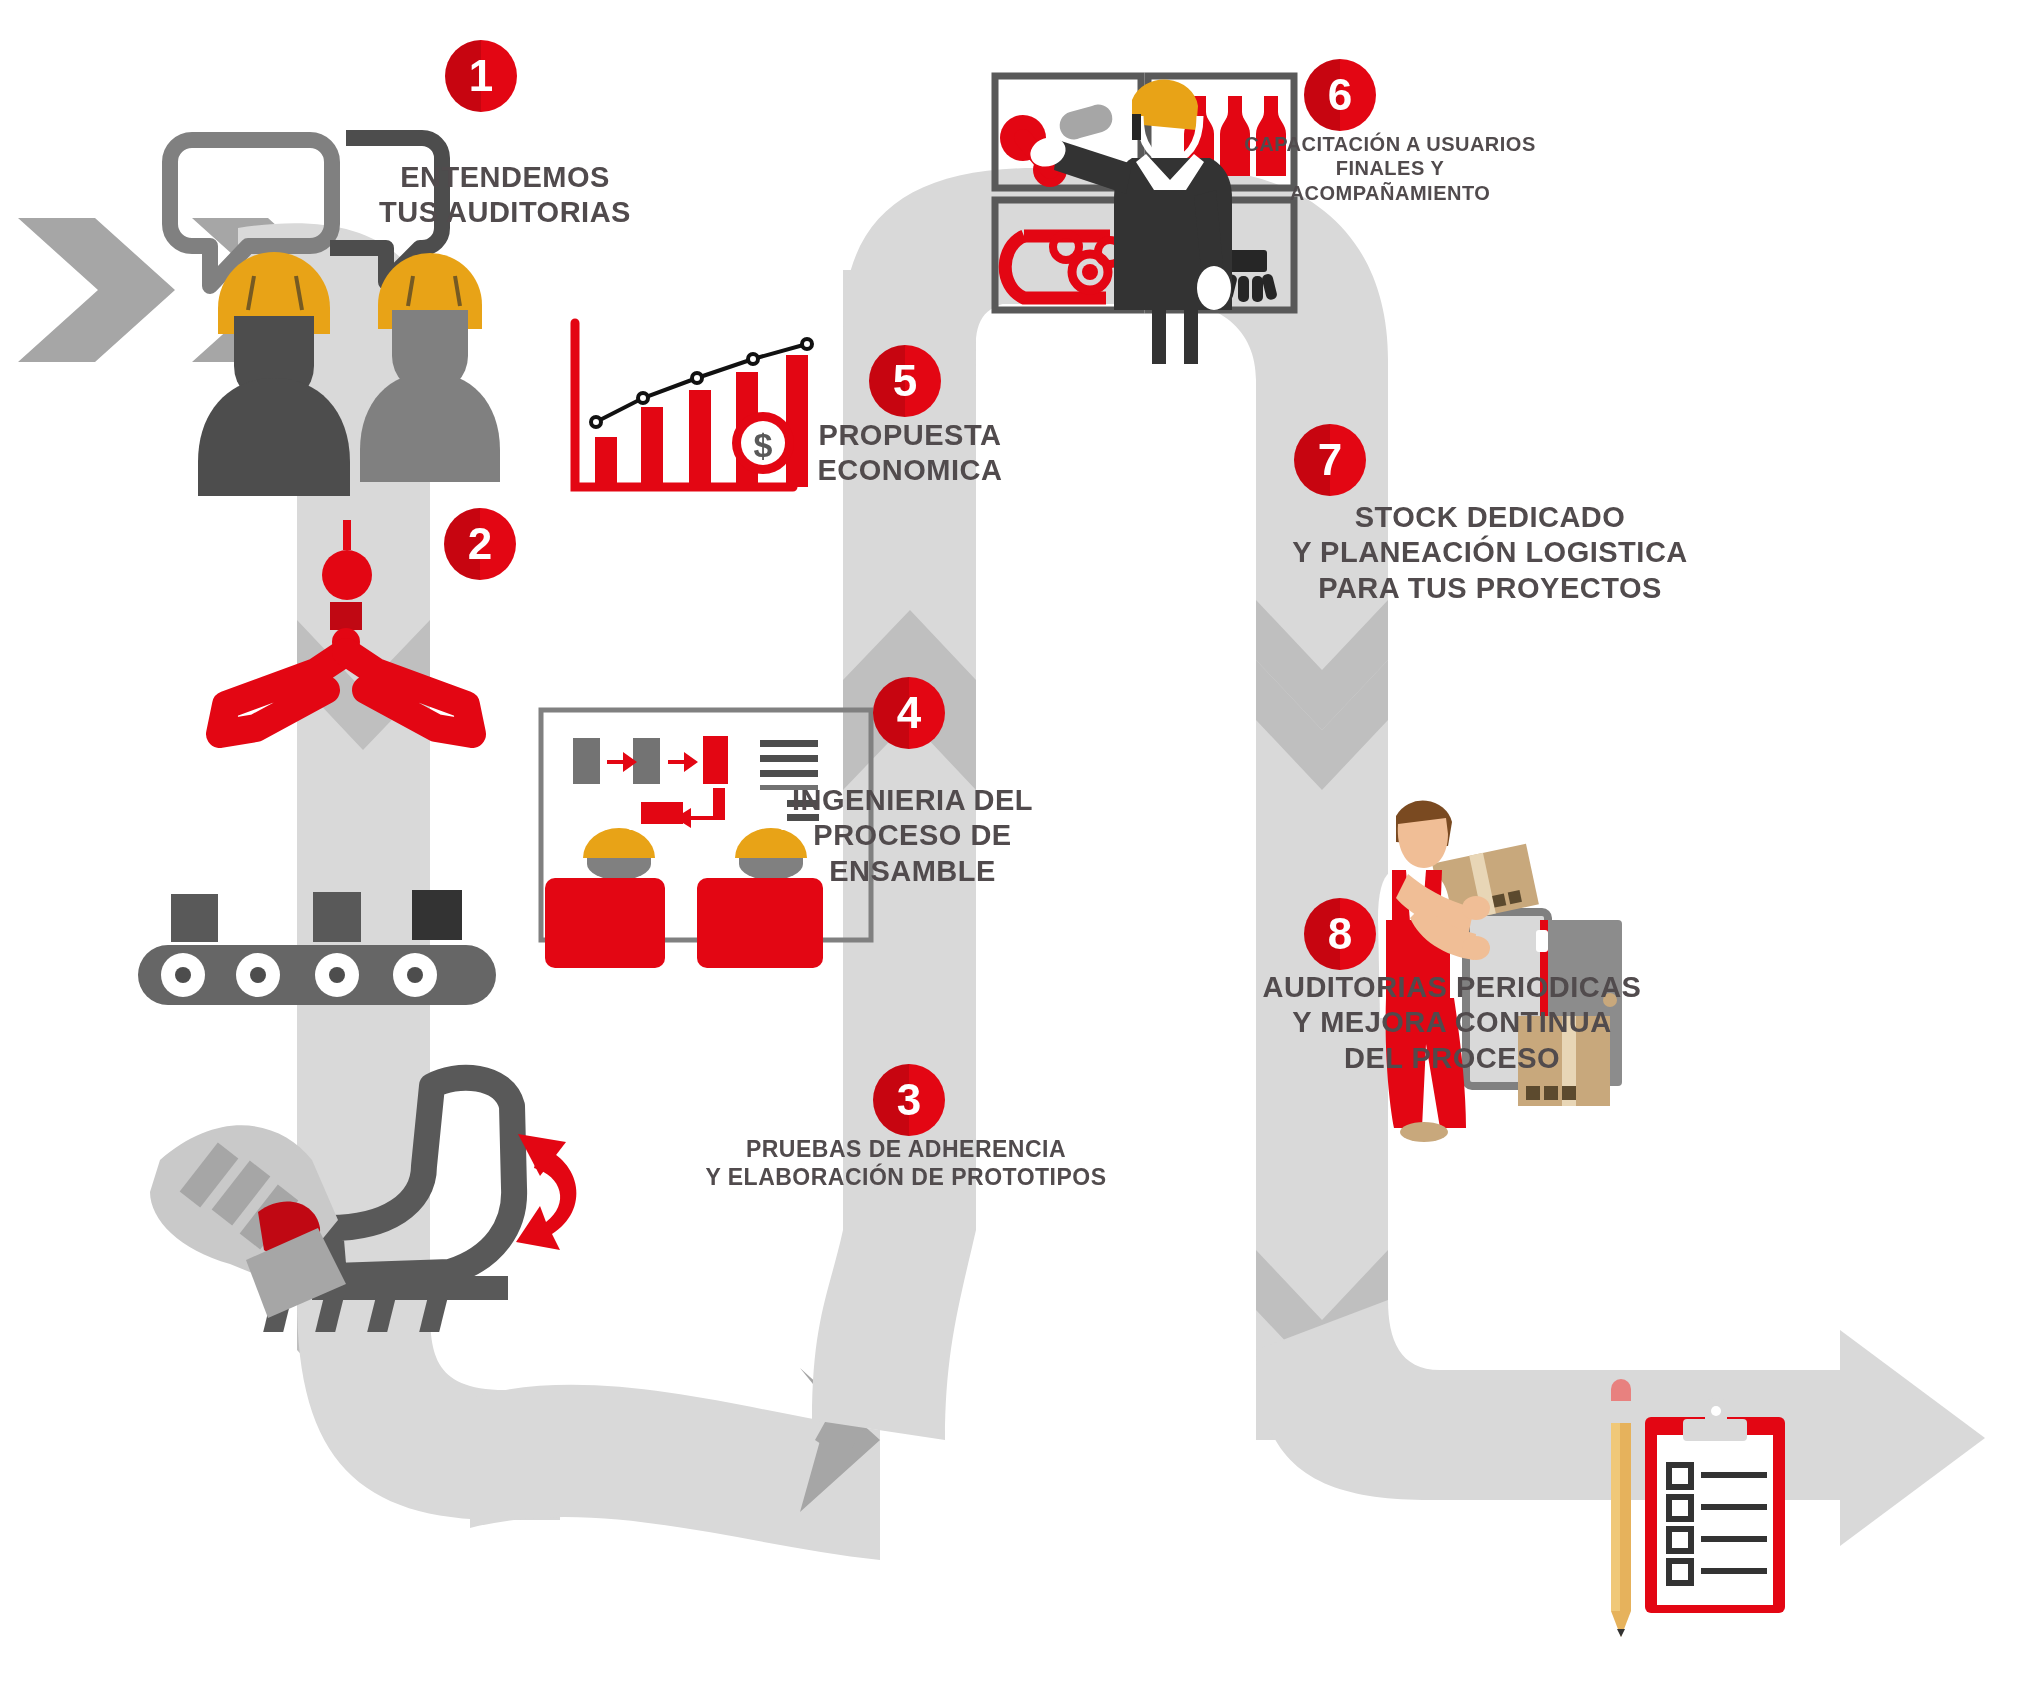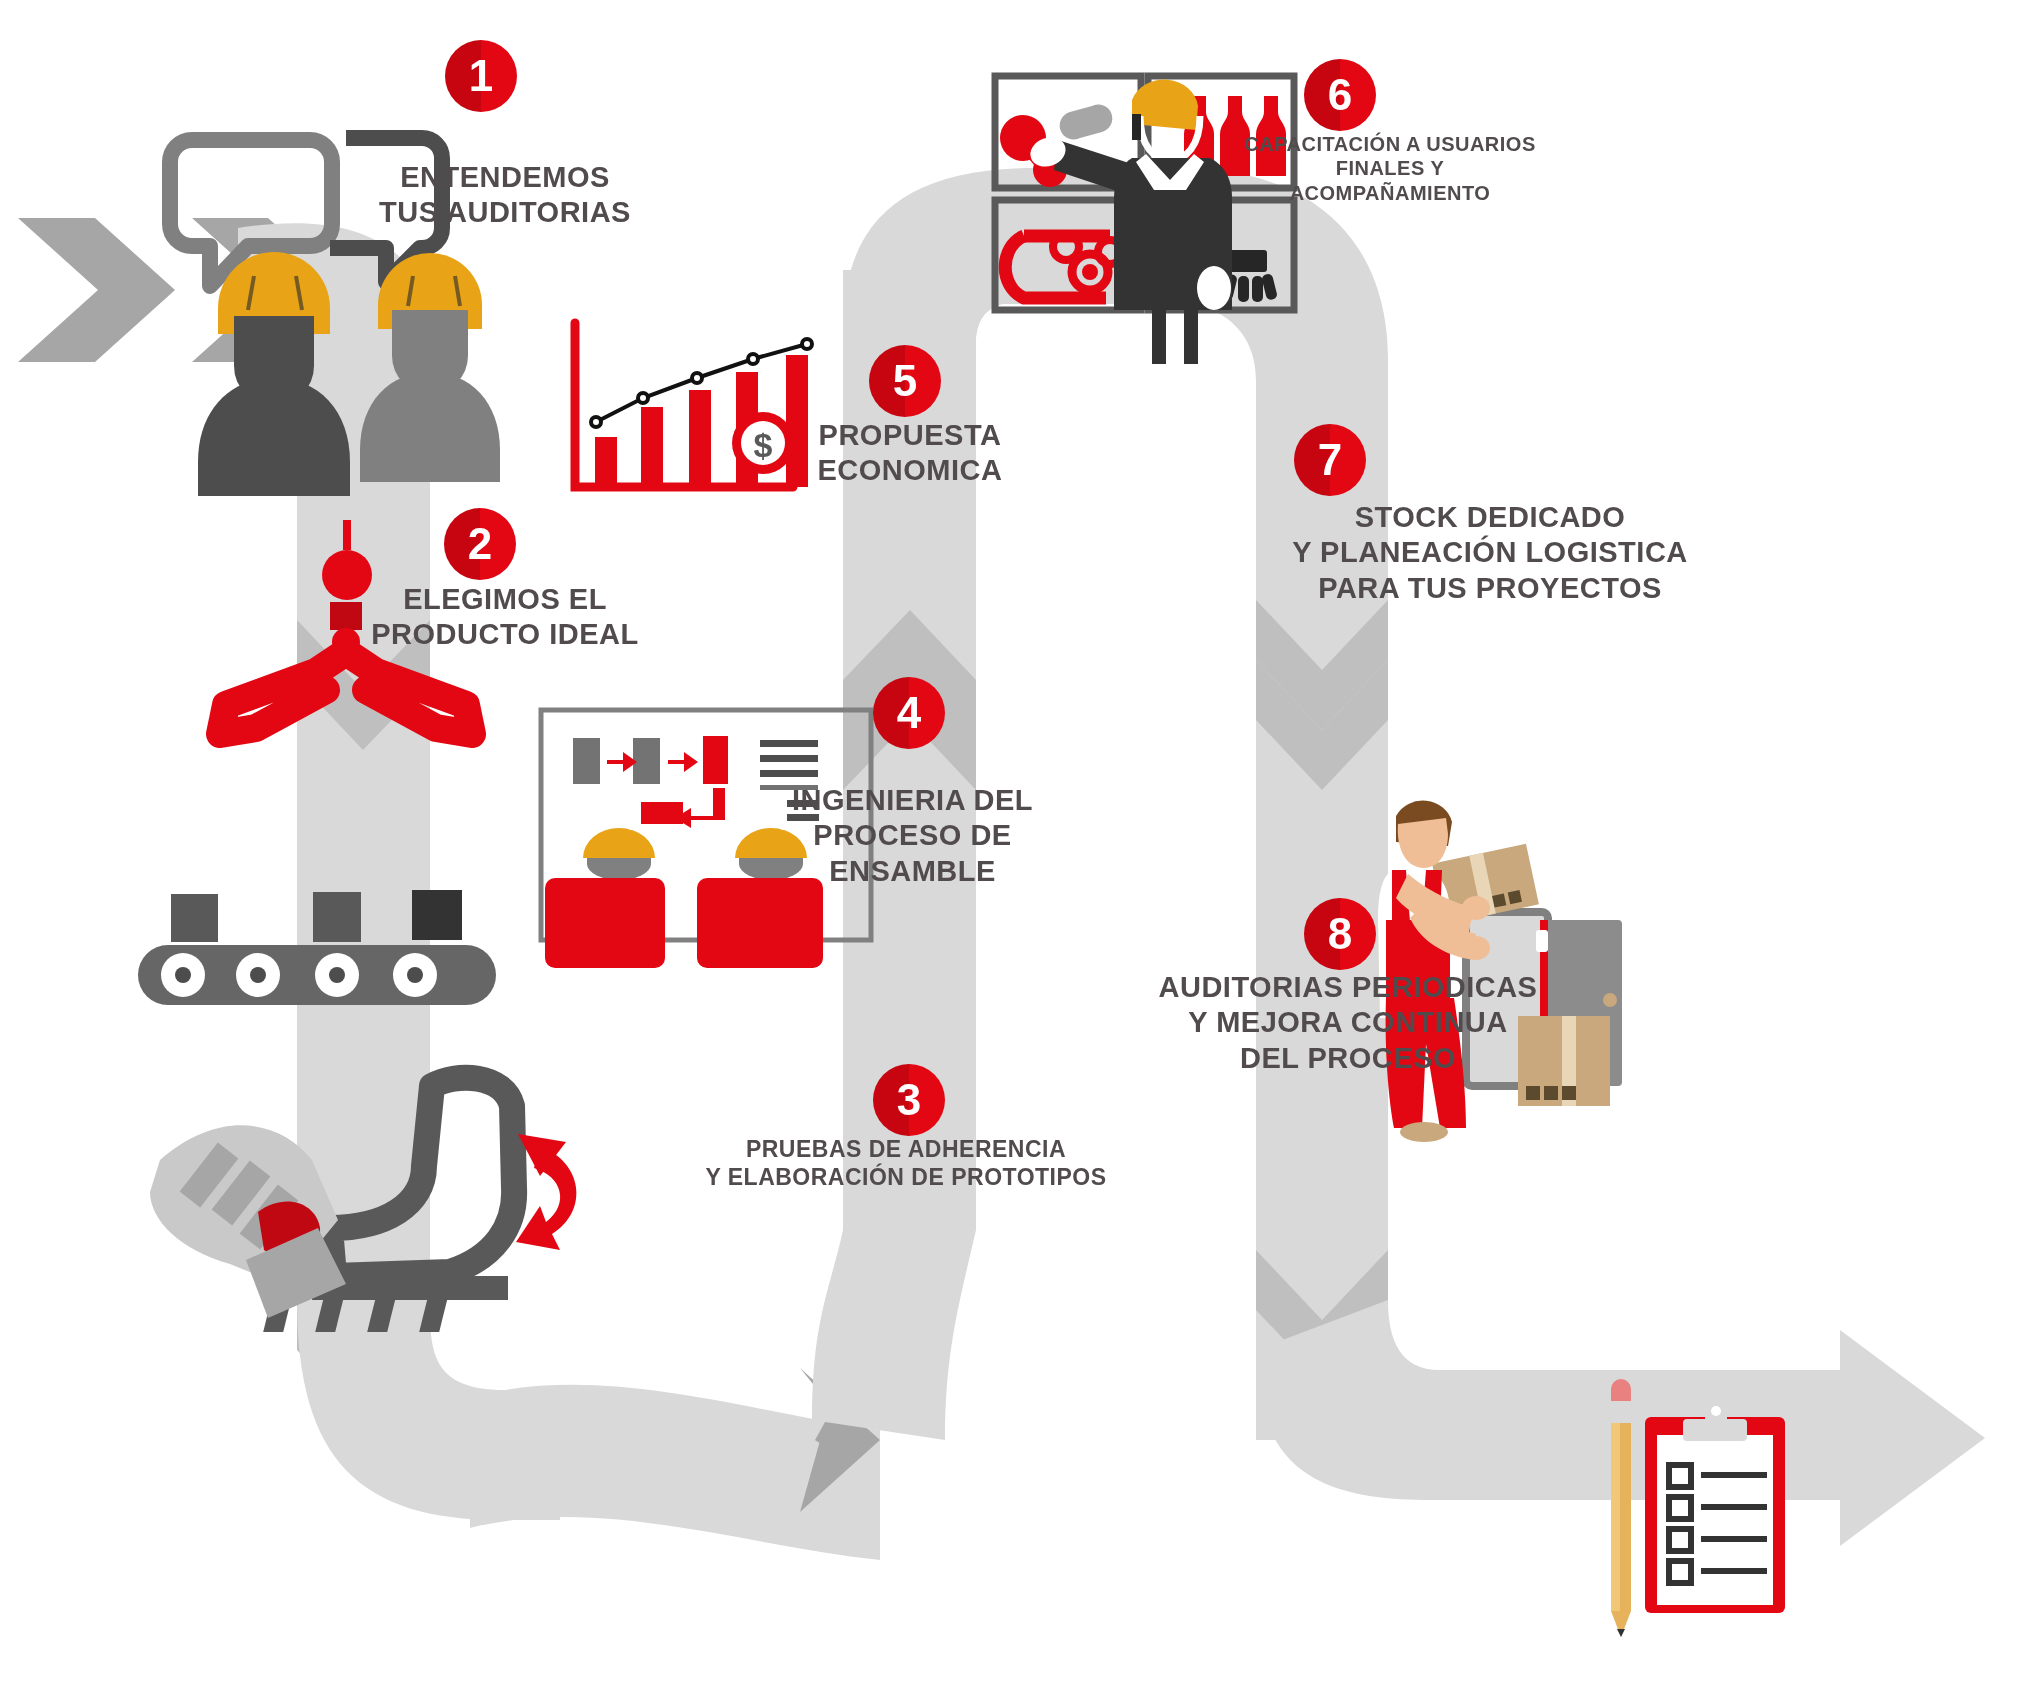--- a/index.html
+++ b/index.html
@@ -348,22 +348,20 @@
     <div class="half"></div>
     <span class="num">1</span>
   </div>
   <div class="step-label" style="left:330px;top:160px;width:350px;font-size:29px;">ENTENDEMOS
 TUS AUDITORIAS</div>
 
   <div class="badge" style="left:444px;top:508px;width:72px;height:72px;background:#E30613;font-size:44px;">
     <div class="half"></div>
     <span class="num">2</span>
   </div>
-  <div class="step-label" style="left:320px;top:582px;width:370px;font-size:29px;">ELEGIMOS EL
-PRODUCTO IDEAL</div>
 
   <div class="badge" style="left:873px;top:1064px;width:72px;height:72px;background:#E30613;font-size:44px;">
     <div class="half"></div>
     <span class="num">3</span>
   </div>
   <div class="step-label" style="left:656px;top:1135px;width:500px;font-size:23px;">PRUEBAS DE ADHERENCIA
 Y ELABORACIÓN DE PROTOTIPOS</div>
 
   <div class="badge" style="left:873px;top:677px;width:72px;height:72px;background:#E30613;font-size:44px;">
     <div class="half"></div>
@@ -393,17 +391,17 @@
     <span class="num">7</span>
   </div>
   <div class="step-label" style="left:1210px;top:500px;width:560px;font-size:29px;text-align:center;">STOCK DEDICADO
 Y PLANEACIÓN LOGISTICA
 PARA TUS PROYECTOS</div>
 
   <div class="badge" style="left:1304px;top:898px;width:72px;height:72px;background:#E30613;font-size:44px;">
     <div class="half"></div>
     <span class="num">8</span>
   </div>
-  <div class="step-label" style="left:1088px;top:970px;width:520px;font-size:29px;">AUDITORIAS PERIODICAS
+  <div class="step-label" style="left:1192px;top:970px;width:520px;font-size:29px;">AUDITORIAS PERIODICAS
 Y MEJORA CONTINUA
 DEL PROCESO</div>
 
 </div>
 
 </body></html>

